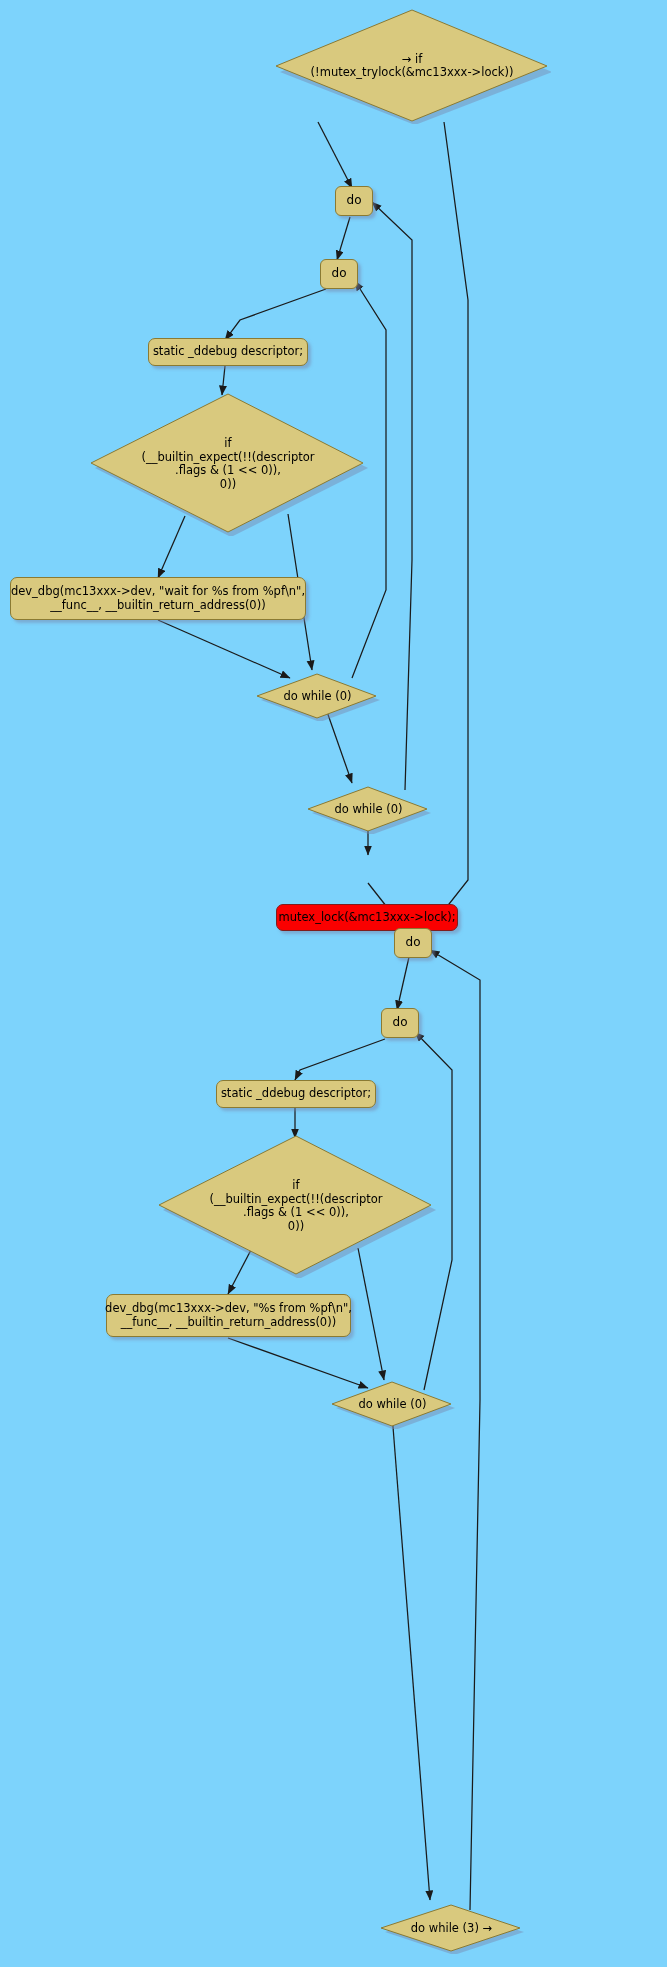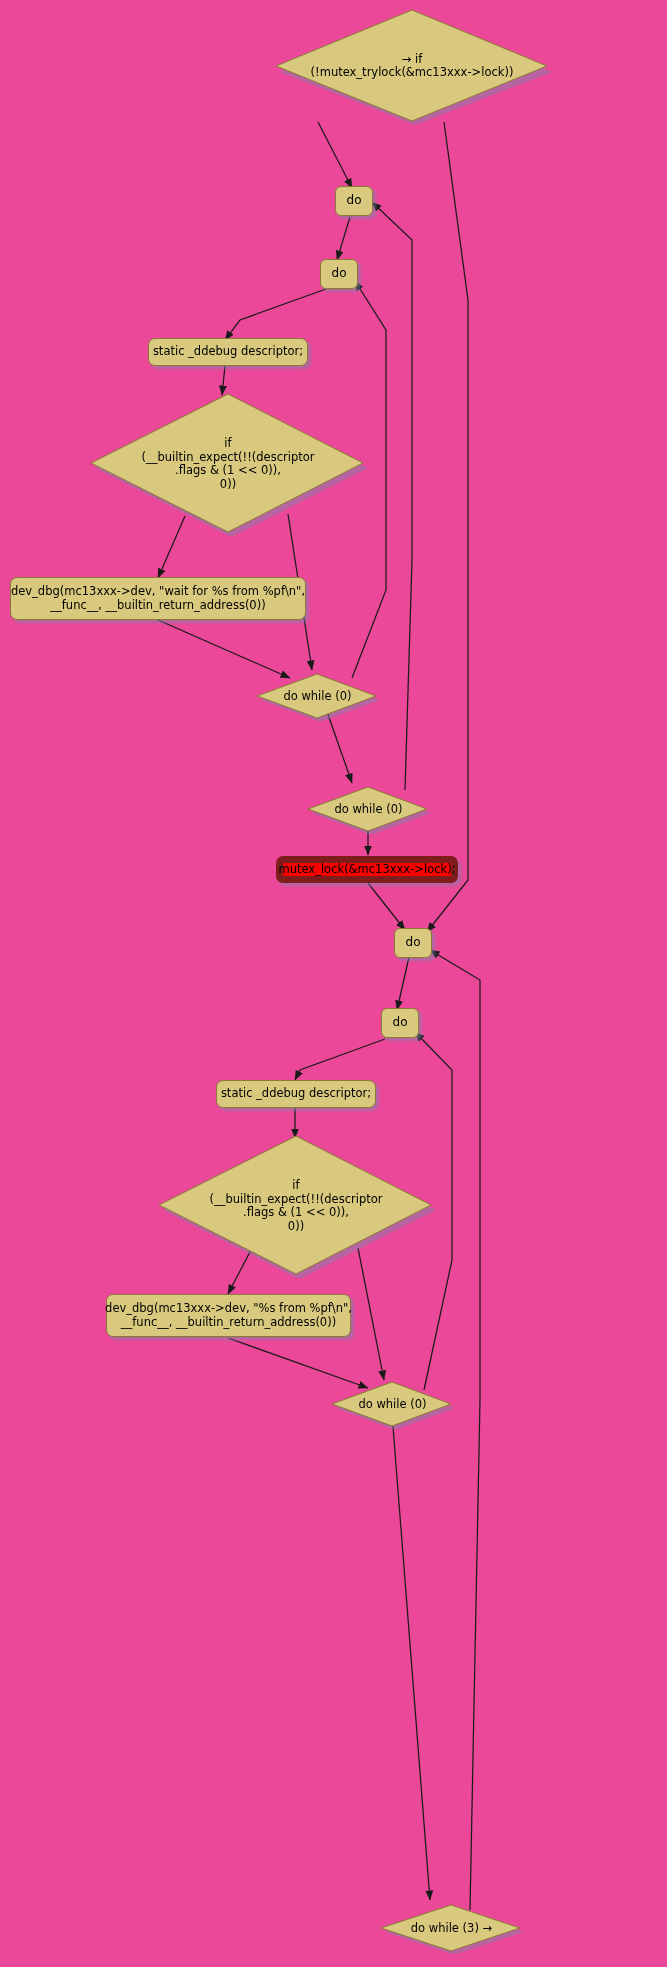--- a/index.html
+++ b/index.html
@@ -7,21 +7,21 @@
     padding: 0;
     background: #ffffff;
   }
   body {
     font-family: "DejaVu Sans", sans-serif;
   }
   #canvas {
     position: relative;
     width: 667px;
     height: 1967px;
-    background: #ec4899;
+    background: #7dd3fc;
     overflow: hidden;
   }
   #edges {
     position: absolute;
     left: 0;
     top: 0;
     width: 667px;
     height: 1967px;
     pointer-events: none;
   }
@@ -44,22 +44,23 @@
     box-shadow: 3px 3px 3px rgba(120,135,175,0.50);
     white-space: pre;
     padding: 3px 18px;
   }
   .box.small {
     font-size: 12px;
     border-radius: 6px;
   }
   .box.danger {
     background: #fa0000;
-    border: 7px solid #7f1d1d;
+    border: 1px solid #7f1d1d;
     color: #000000;
+    margin-top: 48px;
   }
   
   .diamond {
     position: absolute;
   }
   .diamond .shape {
     position: absolute;
     left: 0;
     top: 0;
     width: 100%;

